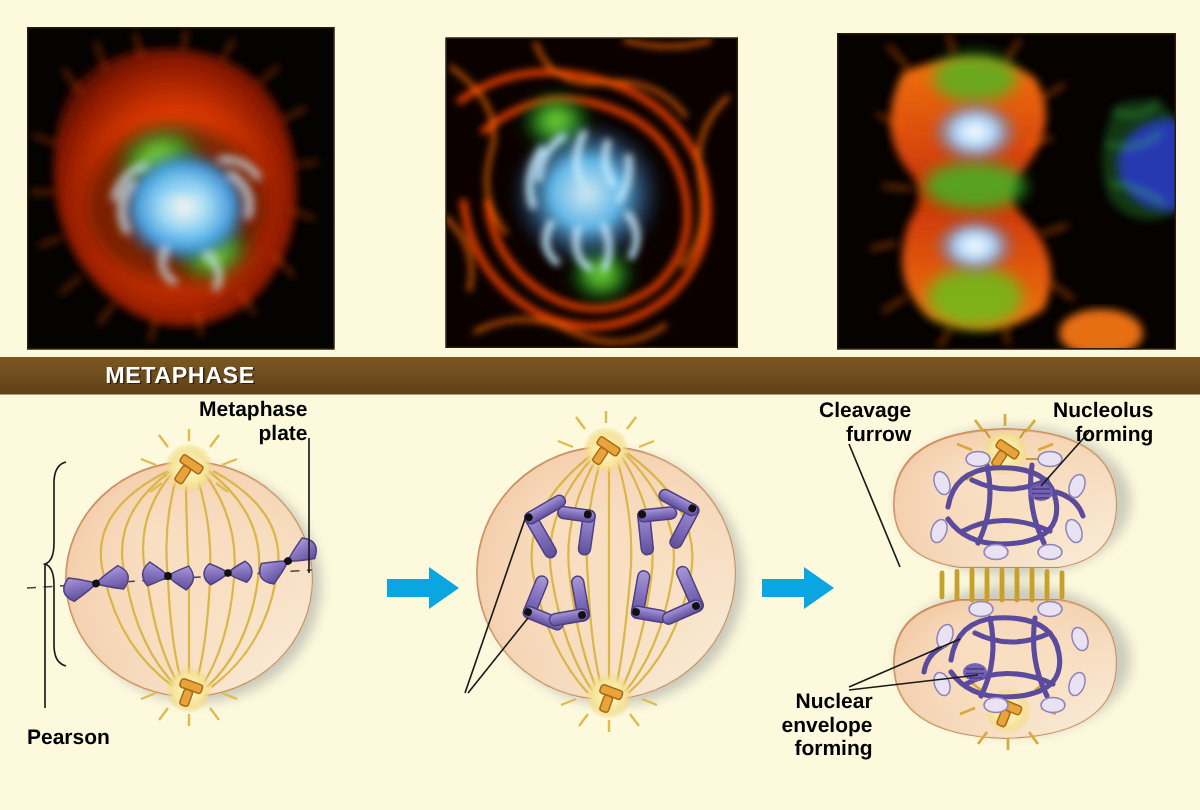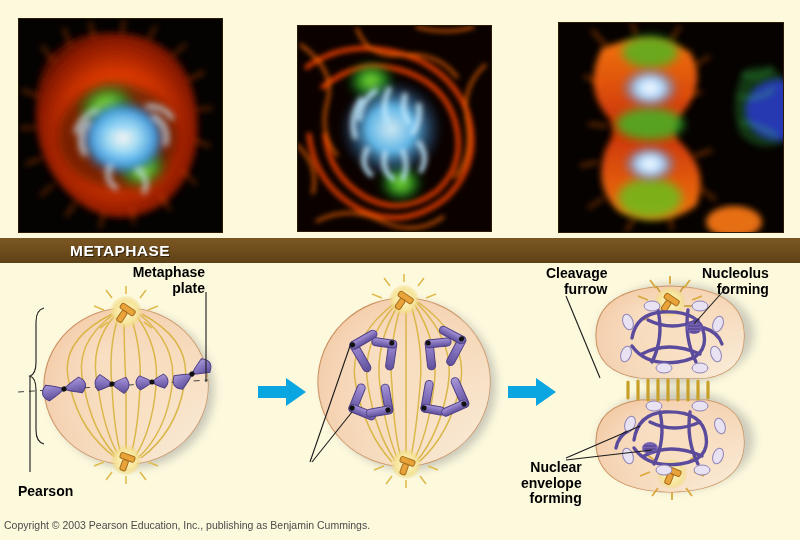--- a/index.html
+++ b/index.html
@@ -506,15 +506,14 @@
   <div class="lab" style="left:546px;top:266px;">Cleavage
 furrow</div>
 
   <div class="lab" style="left:702px;top:266px;">Nucleolus
 forming</div>
 
   <div class="lab" style="left:508px;top:460px;margin-left:13px;">Nuclear
 envelope
 forming</div>
 
-  <div id="copyright">Copyright © 2003 Pearson Education, Inc., publishing as Benjamin Cummings.</div>
 
 </div>
 
 </body></html>

